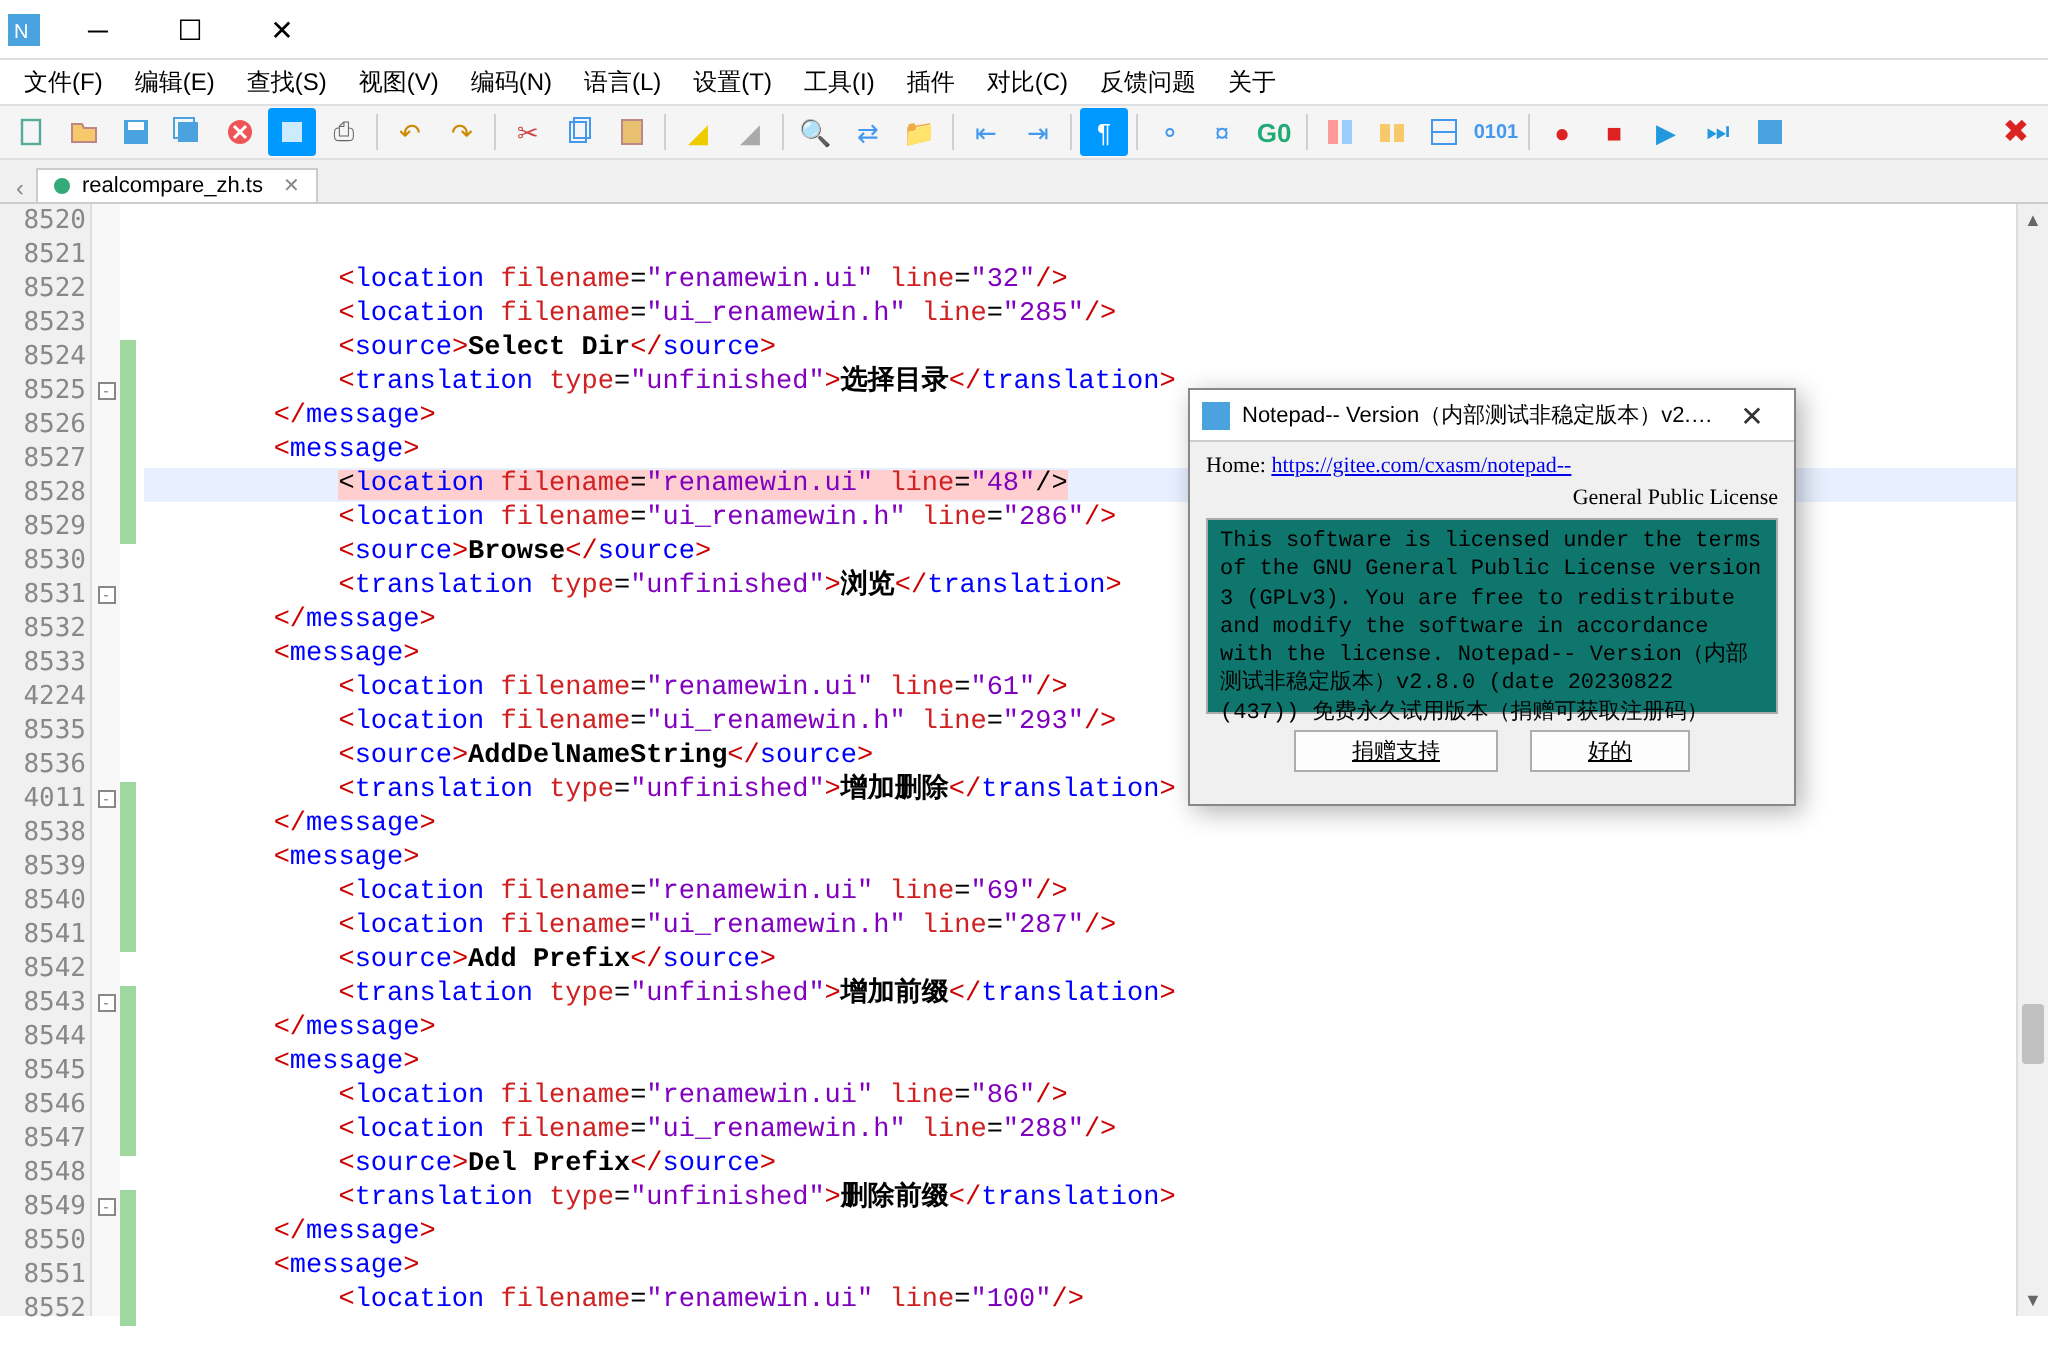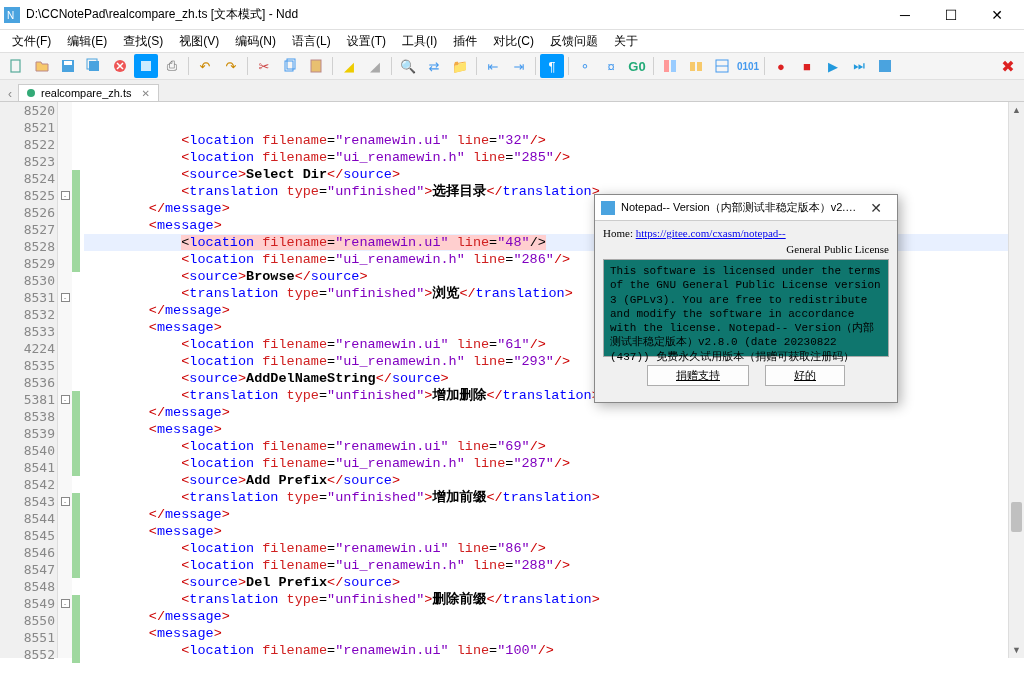--- a/index.html
+++ b/index.html
@@ -20,21 +20,21 @@
 .tool-sep { width: 1px; height: 18px; background: #d0d0d0; margin: 0 2px; }
 .tool-btn svg { width: 16px; height: 16px; }
 
 .tabbar { height: 22px; background: #f0f0f0; display: flex; align-items: flex-end; padding: 0 4px; border-bottom: 1px solid #ccc; }
 .tab { background: #fff; border: 1px solid #ccc; border-bottom: none; padding: 2px 8px; font-size: 11px; display: flex; align-items: center; gap: 6px; }
 .tab .dot { width: 8px; height: 8px; border-radius: 50%; background: #3a7; }
 .tab .x { font-size: 10px; color: #888; margin-left: 4px; }
 .tab-prefix { width: 12px; text-align: center; color: #888; margin-right: 2px; }
 
 .editor { position: relative; height: calc(680px - 30px - 22px - 28px - 22px - 22px); display: flex; background: #fff; }
-.gutter { width: 58px; background: #f0f0f0; border-right: 1px solid #ddd; font-family: Consolas, monospace; font-size: 13px; color: #888; text-align: right; }
+.gutter { width: 46px; background: #f0f0f0; border-right: 1px solid #ddd; font-family: Consolas, monospace; font-size: 13px; color: #888; text-align: right; }
 .gutter-line { height: 17px; padding-right: 2px; display: flex; align-items: center; justify-content: flex-end; }
 .fold-col { width: 14px; background: #f8f8f8; }
 .fold-line { height: 17px; display: flex; align-items: center; justify-content: center; }
 .fold-box { width: 9px; height: 9px; border: 1px solid #888; background: #fff; font-size: 8px; line-height: 7px; text-align: center; color: #888; }
 .margin-col { width: 8px; background: #fff; }
 .margin-line { height: 17px; }
 .margin-line.changed { background: #9fd89f; }
 .code { flex: 1; font-family: Consolas, "Courier New", monospace; font-size: 13.5px; white-space: pre; overflow: hidden; position: relative; }
 .code-lines { position: relative; padding-left: 4px; }
 .code-line { height: 17px; line-height: 17px; }
@@ -72,21 +72,20 @@
 </head>
 <body>
 
 <div class="titlebar">
   <span class="tb-icon">
     <svg viewBox="0 0 16 16">
         <rect width="16" height="16" fill="#4aa3df"></rect>
         <text x="3" y="12" font-size="10" fill="#fff">N</text>
       </svg>
   </span>
-  <span class="tb-title">D:\CCNotePad\realcompare_zh.ts [文本模式] - Ndd</span>
   <div class="tb-controls">
     <div class="tb-btn">─</div>
     <div class="tb-btn">☐</div>
     <div class="tb-btn close">✕</div>
   </div>
 </div>
 
 <div class="menubar" id="menubar">
     <span>文件(F)</span>
     <span>编辑(E)</span>
@@ -224,21 +223,21 @@
       <div class="gutter-line">8527</div>
       <div class="gutter-line">8528</div>
       <div class="gutter-line">8529</div>
       <div class="gutter-line">8530</div>
       <div class="gutter-line">8531</div>
       <div class="gutter-line">8532</div>
       <div class="gutter-line">8533</div>
       <div class="gutter-line">4224</div>
       <div class="gutter-line">8535</div>
       <div class="gutter-line">8536</div>
-      <div class="gutter-line">5381</div>
+      <div class="gutter-line">4011</div>
       <div class="gutter-line">8538</div>
       <div class="gutter-line">8539</div>
       <div class="gutter-line">8540</div>
       <div class="gutter-line">8541</div>
       <div class="gutter-line">8542</div>
       <div class="gutter-line">8543</div>
       <div class="gutter-line">8544</div>
       <div class="gutter-line">8545</div>
       <div class="gutter-line">8546</div>
       <div class="gutter-line">8547</div>

